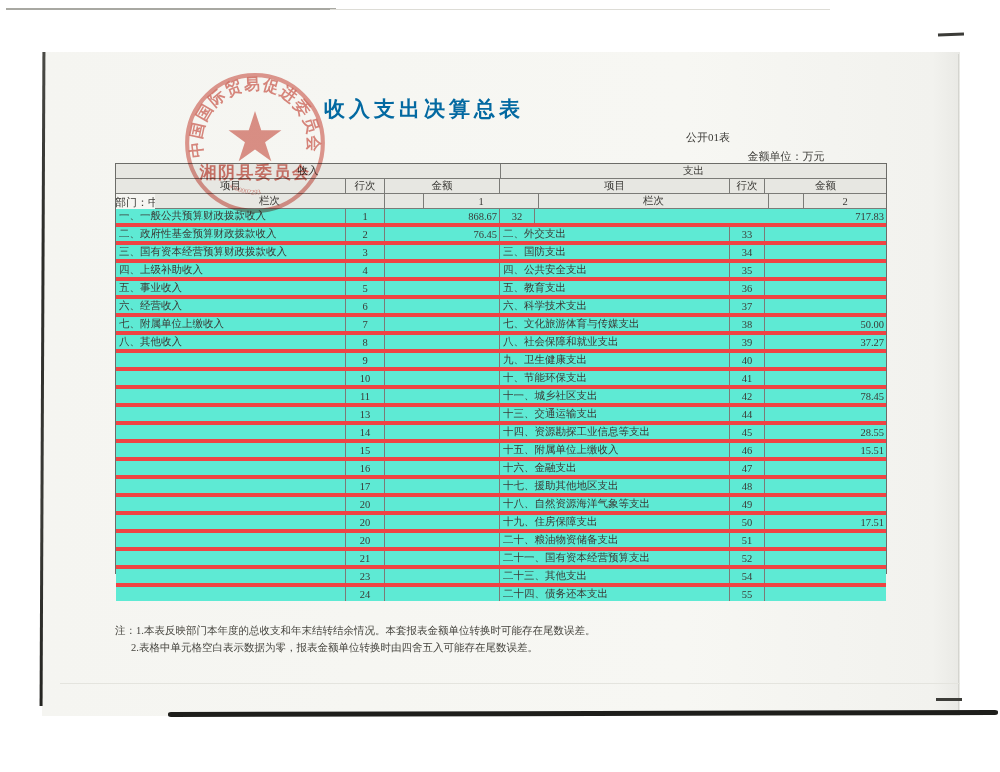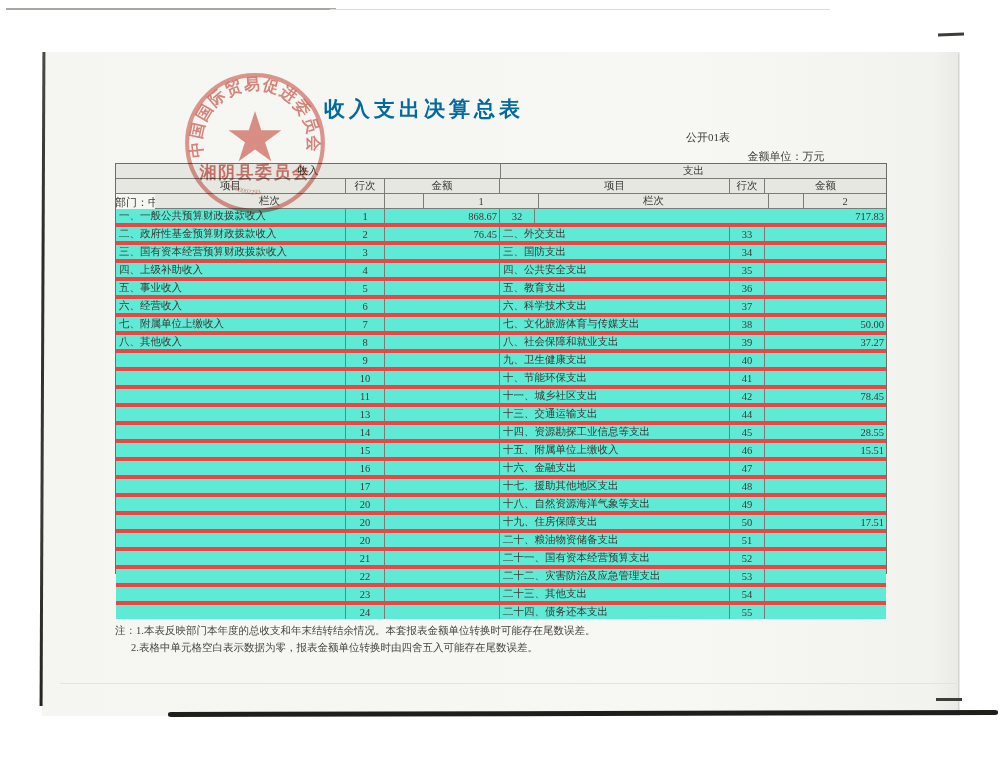--- a/index.html
+++ b/index.html
@@ -254,28 +254,20 @@
         <div class="trow">
           <div class="cell w-item c-item"></div>
           <div class="cell w-line">21</div>
           <div class="cell w-amt c-amt"></div>
           <div class="cell w-item2 c-item">二十一、国有资本经营预算支出</div>
           <div class="cell w-line2">52</div>
           <div class="cell w-amt2 c-amt"></div>
         </div>
         <div class="trow">
           <div class="cell w-item c-item"></div>
-          <div class="cell w-line">22</div>
-          <div class="cell w-amt c-amt"></div>
-          <div class="cell w-item2 c-item">二十二、灾害防治及应急管理支出</div>
-          <div class="cell w-line2">53</div>
-          <div class="cell w-amt2 c-amt"></div>
-        </div>
-        <div class="trow">
-          <div class="cell w-item c-item"></div>
           <div class="cell w-line">23</div>
           <div class="cell w-amt c-amt"></div>
           <div class="cell w-item2 c-item">二十三、其他支出</div>
           <div class="cell w-line2">54</div>
           <div class="cell w-amt2 c-amt"></div>
         </div>
         <div class="trow">
           <div class="cell w-item c-item"></div>
           <div class="cell w-line">24</div>
           <div class="cell w-amt c-amt"></div>

